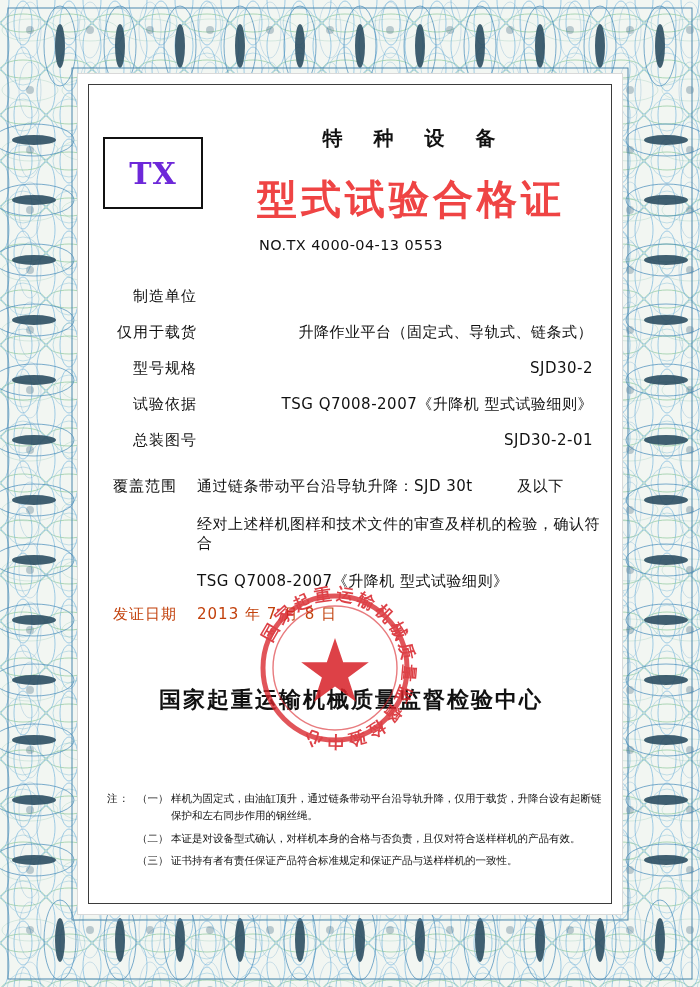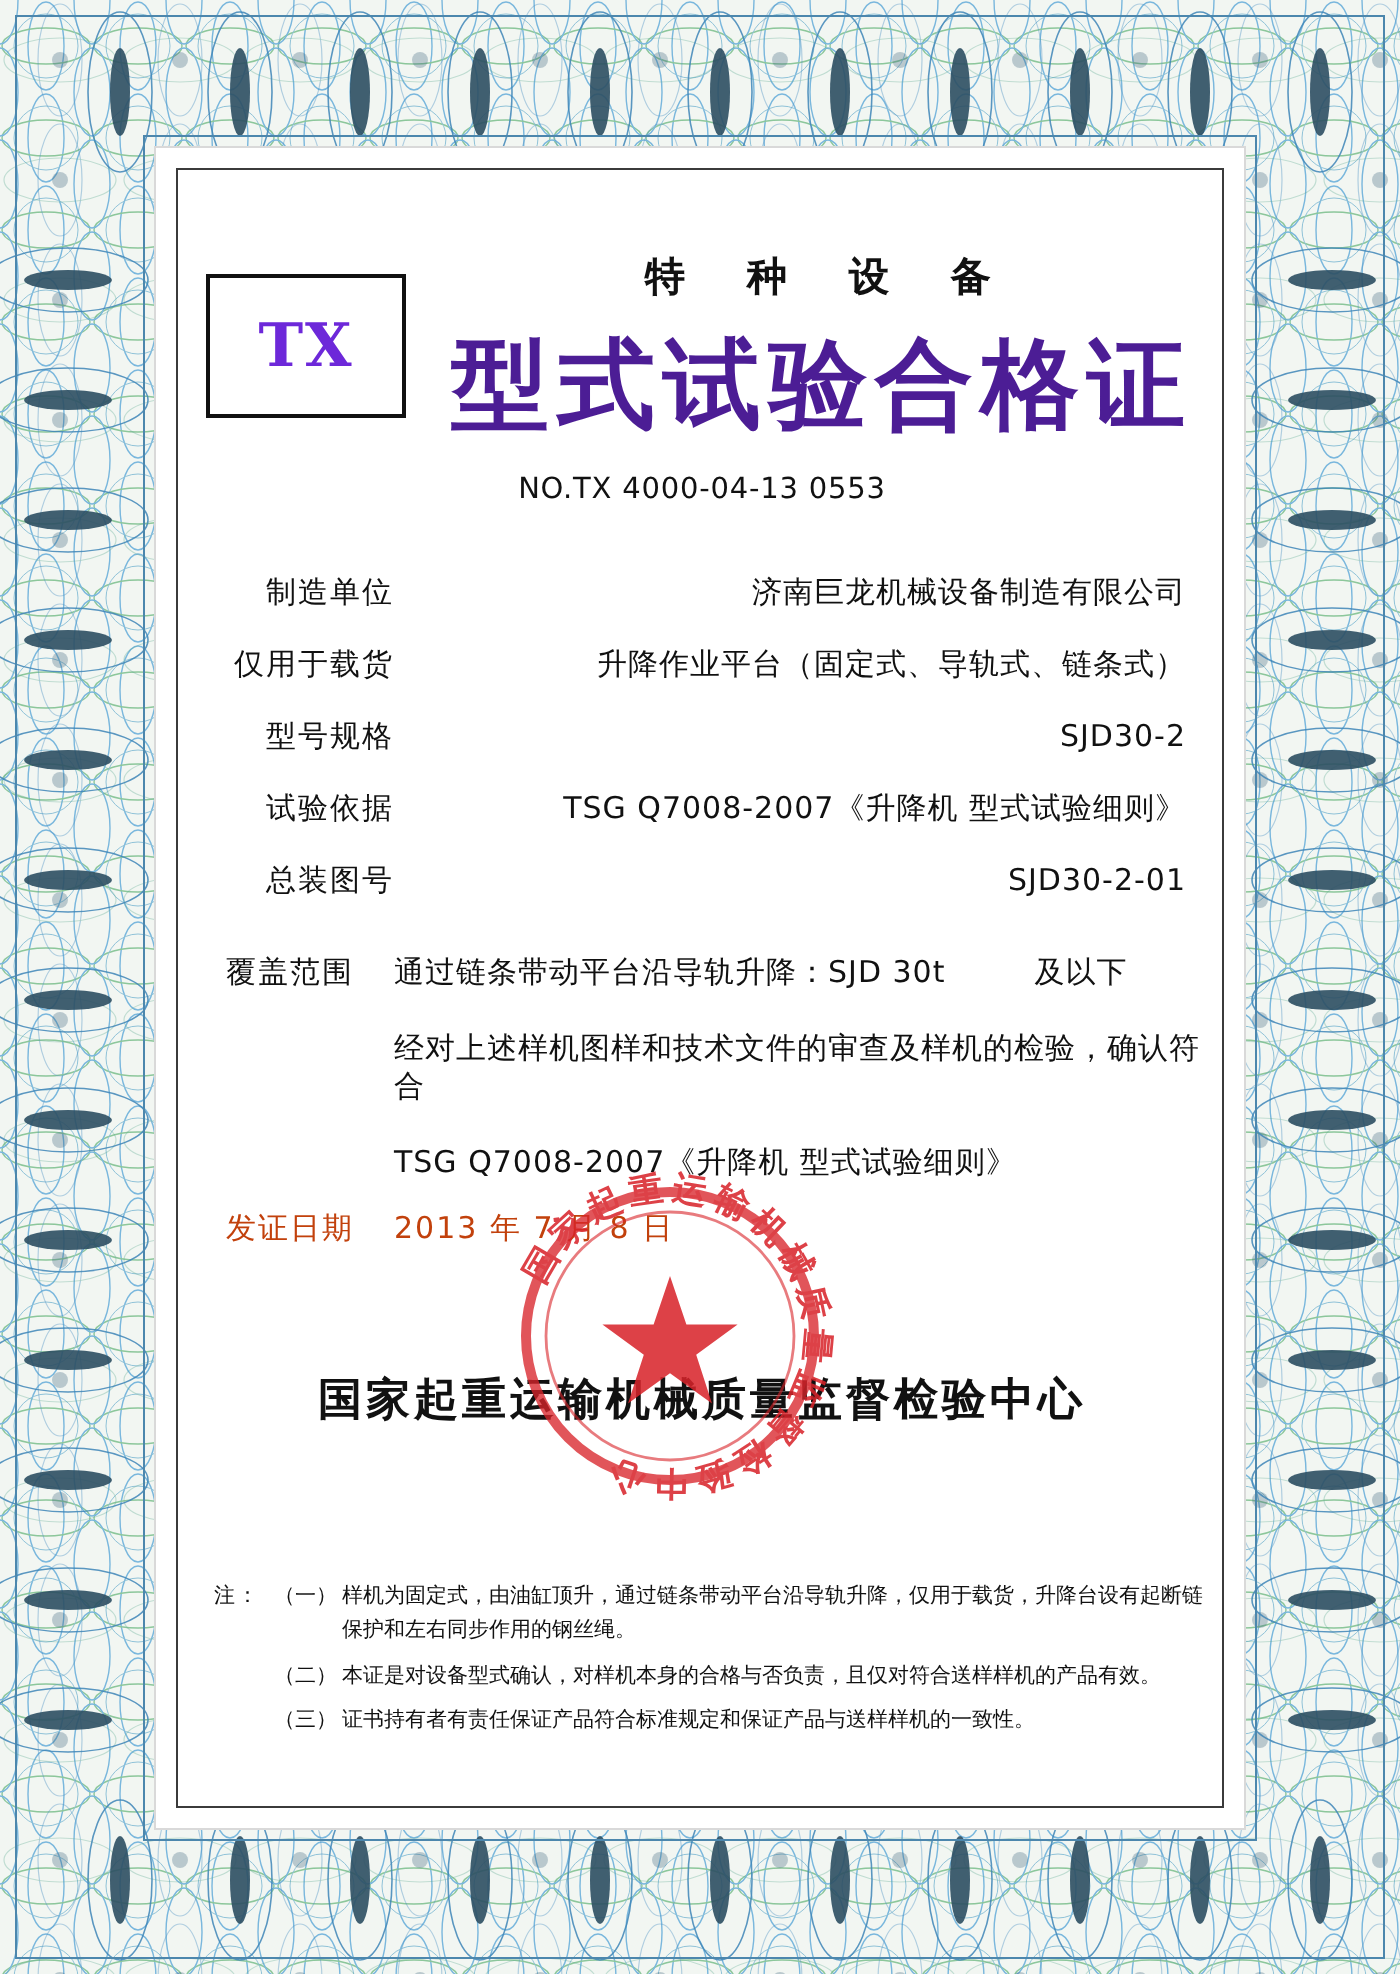--- a/index.html
+++ b/index.html
@@ -82,25 +82,25 @@
   .title-small {
     font-family: "DejaVu Serif", "Liberation Serif", serif;
     font-size: 20px;
     letter-spacing: 12px;
     color: #111;
     text-indent: 12px;
     font-weight: 600;
   }
   .title-main {
     font-family: "DejaVu Serif", "Liberation Serif", serif;
-    font-size: 49px;
+    font-size: 40px;
     font-weight: 700;
     letter-spacing: 4px;
-    color: #4c1d95;
-    margin-top: 8px;
+    color: #ef4444;
+    margin-top: 20px;
     text-indent: 4px;
   }
   .cert-no {
     position: absolute;
     left: 0;
     top: 152px;
     width: 524px;
     text-align: center;
     font-family: "DejaVu Sans", "Liberation Sans", sans-serif;
     font-size: 14.5px;
@@ -406,21 +406,20 @@
       <div class="title-block">
         <div class="title-small">特 种 设 备</div>
         <div class="title-main">型式试验合格证</div>
       </div>
 
       <div class="cert-no">NO.TX 4000-04-13 0553</div>
 
       <div class="fields">
         <div class="field-row">
           <div class="field-label">制造单位</div>
-          <div class="field-value">济南巨龙机械设备制造有限公司</div>
         </div>
         <div class="field-row">
           <div class="field-label">仅用于载货</div>
           <div class="field-value">升降作业平台（固定式、导轨式、链条式）</div>
         </div>
         <div class="field-row">
           <div class="field-label">型号规格</div>
           <div class="field-value">SJD30-2</div>
         </div>
         <div class="field-row">

